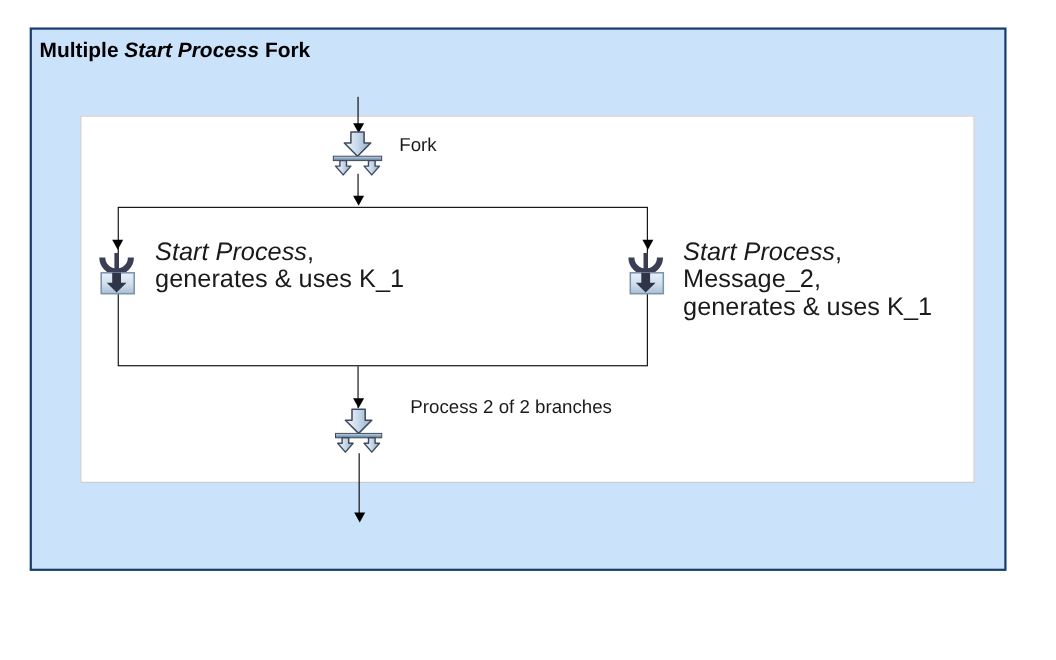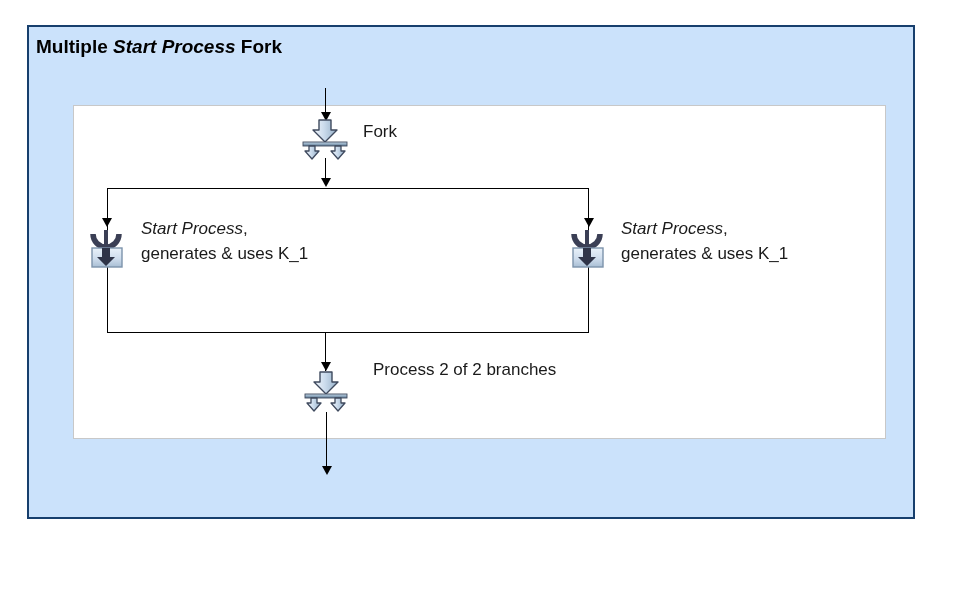--- a/index.html
+++ b/index.html
@@ -86,21 +86,21 @@
 
   
   .node-icon {
     position: absolute;
   }
   .node-icon svg { display: block; }
 
   
   .node-label {
     position: absolute;
-    font-size: 17px;
+    font-size: 23px;
     color: #1a1a1a;
     line-height: 25px;
     white-space: nowrap;
   }
   .node-label .it { font-style: italic; }
 
   .plain-label {
     position: absolute;
     font-size: 17px;
     color: #1a1a1a;
@@ -220,18 +220,19 @@
 
   <div class="plain-label" style="left:363px; top:122px;">Fork</div>
 
   <div class="node-label" style="left:141px; top:216px;">
     <div><span class="it">Start Process</span><span>,</span></div>
     <div>generates &amp; uses K_1</div>
   </div>
 
   <div class="node-label" style="left:621px; top:216px;">
     <div><span class="it">Start Process</span><span>,</span></div>
+    <div>Message_2,</div>
     <div>generates &amp; uses K_1</div>
   </div>
 
   <div class="plain-label" style="left:373px; top:360px;text-align:center;">Process 2 of 2 branches</div>
 
 </div>
 
 </body></html>

